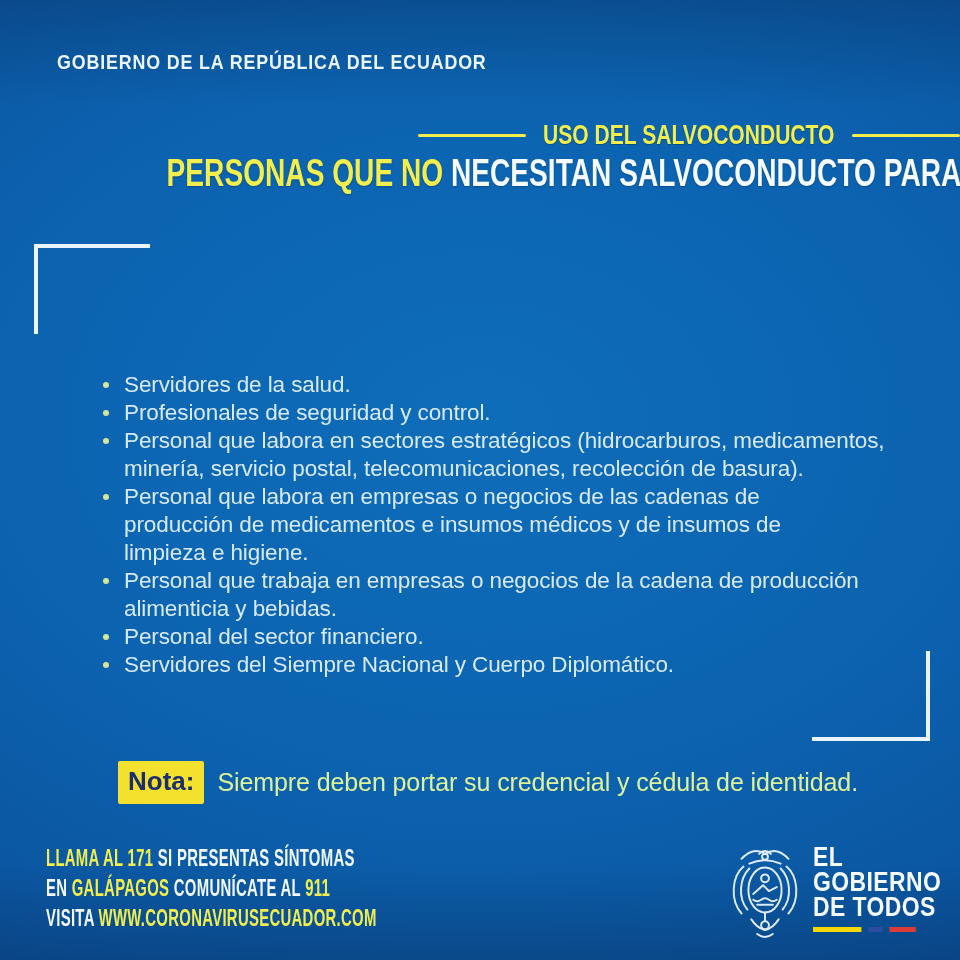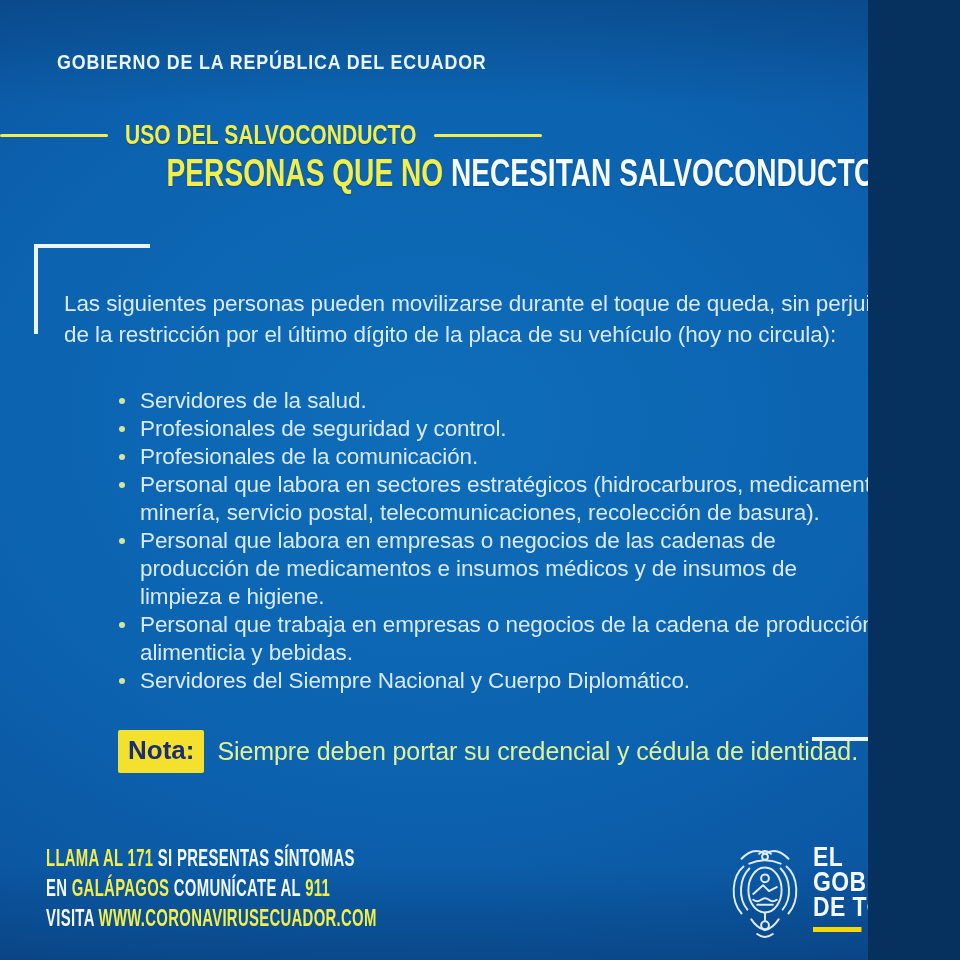--- a/index.html
+++ b/index.html
@@ -1,44 +1,44 @@
 <!DOCTYPE html>
 <html><head>
 <meta charset="utf-8">
 <style>
   html,body{margin:0;padding:0;background:#06305e;}
   .canvas{
-    position:relative;width:868px;height:960px;overflow:hidden;
+    position:relative;width:960px;height:960px;overflow:hidden;
     font-family:"Liberation Sans",sans-serif;
     background:radial-gradient(ellipse 120% 85% at 50% 44%, #0e6db9 0%, #0c63b0 42%, #0b549f 74%, #094a90 100%);
   }
   .vignette{position:absolute;inset:0;
     background:linear-gradient(180deg, rgba(6,38,78,.28) 0%, rgba(6,38,78,0) 11%, rgba(6,38,78,0) 90%, rgba(6,38,78,.30) 100%);}
   .brand{position:absolute;left:57px;top:50px;font-size:21px;font-weight:bold;letter-spacing:1px;
     color:#ebf5fb;white-space:nowrap;transform:scaleX(.85);transform-origin:left top;}
-  .section-row{position:absolute;top:120px;left:0;width:100%;display:flex;justify-content:flex-start;align-items:center;}
+  .section-row{position:absolute;top:120px;left:0;width:100%;display:flex;justify-content:flex-end;align-items:center;}
   .dash{width:108px;height:3px;background:#f1ee4d;border-radius:2px;}
   .section-label{display:inline-block;color:#f1ee4d;font-weight:bold;font-size:27px;white-space:nowrap;
     transform:scaleX(.78);transform-origin:center;margin:0 -24px;text-shadow:0 1px 1px rgba(0,40,30,.35);}
   .headline{position:absolute;top:152px;left:0;width:100%;text-align:center;white-space:nowrap;}
   .headline .inner{display:inline-block;font-size:38px;font-weight:bold;transform:scaleX(.74);transform-origin:center;
     text-shadow:0 1px 2px rgba(5,30,60,.35);}
   .hl-yellow{color:#f1ee4d;}
   .hl-white{color:#f5fafd;}
   .bracket-tl{position:absolute;left:34px;top:244px;width:112px;height:86px;
     border-top:4px solid #e9f4fb;border-left:4px solid #e9f4fb;}
   .bracket-br{position:absolute;left:812px;top:651px;width:114px;height:86px;
     border-bottom:4px solid #e9f4fb;border-right:4px solid #e9f4fb;}
   .intro{position:absolute;left:64px;top:288px;width:870px;margin:0;
     font-size:22.5px;line-height:31px;color:#d9eaf7;white-space:pre-line;letter-spacing:-.1px;}
-  .bullets{position:absolute;left:100px;top:371px;width:812px;margin:16px;padding:0;list-style:none;
+  .bullets{position:absolute;left:100px;top:371px;width:812px;margin:0;padding:0;list-style:none;
     font-size:22.5px;line-height:28px;color:#d9eaf7;}
   .bullets li{position:relative;padding-left:24px;white-space:pre-line;letter-spacing:-.1px;}
   .bullets li::before{content:"";position:absolute;left:3px;top:11px;width:6px;height:6px;border-radius:50%;background:#d5e5a1;}
-  .note-row{position:absolute;left:118px;top:730px;display:flex;align-items:center;gap:13px;}
+  .note-row{position:absolute;left:118px;top:761px;display:flex;align-items:center;gap:13px;}
   .note-label{background:#f3e12e;color:#1c2d74;font-weight:bold;font-size:26px;padding:5px 10px 7px;border-radius:2px;}
   .note-text{color:#def29a;font-size:25px;letter-spacing:-.1px;white-space:nowrap;text-align:center;}
   .footer-left{position:absolute;left:46px;top:843px;font-weight:bold;font-size:24px;line-height:30px;
     white-space:nowrap;transform:scaleX(.62);transform-origin:left top;letter-spacing:.5px;}
   .seg-w{color:#f2f8fc;}
   .seg-y{color:#f1ee4d;}
   .logo{position:absolute;left:722px;top:842px;display:flex;align-items:flex-start;}
   .coat{width:86px;height:100px;flex:none;opacity:.95;}
   .logo-text{margin-left:5px;padding-top:3px;color:#f4fafd;font-weight:bold;font-size:27px;line-height:25px;
     white-space:nowrap;transform:scaleX(.85);transform-origin:left top;letter-spacing:.5px;}
@@ -63,34 +63,32 @@
 
   <div class="headline">
     <span class="inner">
       <span class="hl-yellow">PERSONAS QUE NO</span><span class="hl-white"> NECESITAN SALVOCONDUCTO PARA CIRCULAR</span>
     </span>
   </div>
 
   <div class="bracket-tl"></div>
   <div class="bracket-br"></div>
 
-  <p class="intro">Las siguientes personas pueden movilizarse durante el toque de queda, sin perjuicio
-de la restricción por el último dígito de la placa de su vehículo (hoy no circula):</p>
 
   <ul class="bullets">
     <li>Servidores de la salud.</li>
     <li>Profesionales de seguridad y control.</li>
-    <li>Profesionales de la comunicación.</li>
     <li>Personal que labora en sectores estratégicos (hidrocarburos, medicamentos,
 minería, servicio postal, telecomunicaciones, recolección de basura).</li>
     <li>Personal que labora en empresas o negocios de las cadenas de
 producción de medicamentos e insumos médicos y de insumos de
 limpieza e higiene.</li>
     <li>Personal que trabaja en empresas o negocios de la cadena de producción
 alimenticia y bebidas.</li>
+    <li>Personal del sector financiero.</li>
     <li>Servidores del Siempre Nacional y Cuerpo Diplomático.</li>
   </ul>
 
   <div class="note-row">
     <span class="note-label">Nota:</span>
     <span class="note-text">Siempre deben portar su credencial y cédula de identidad.</span>
   </div>
 
   <div class="footer-left">
     <div><span class="seg-y">LLAMA AL 171 </span><span class="seg-w">SI PRESENTAS SÍNTOMAS</span></div>

